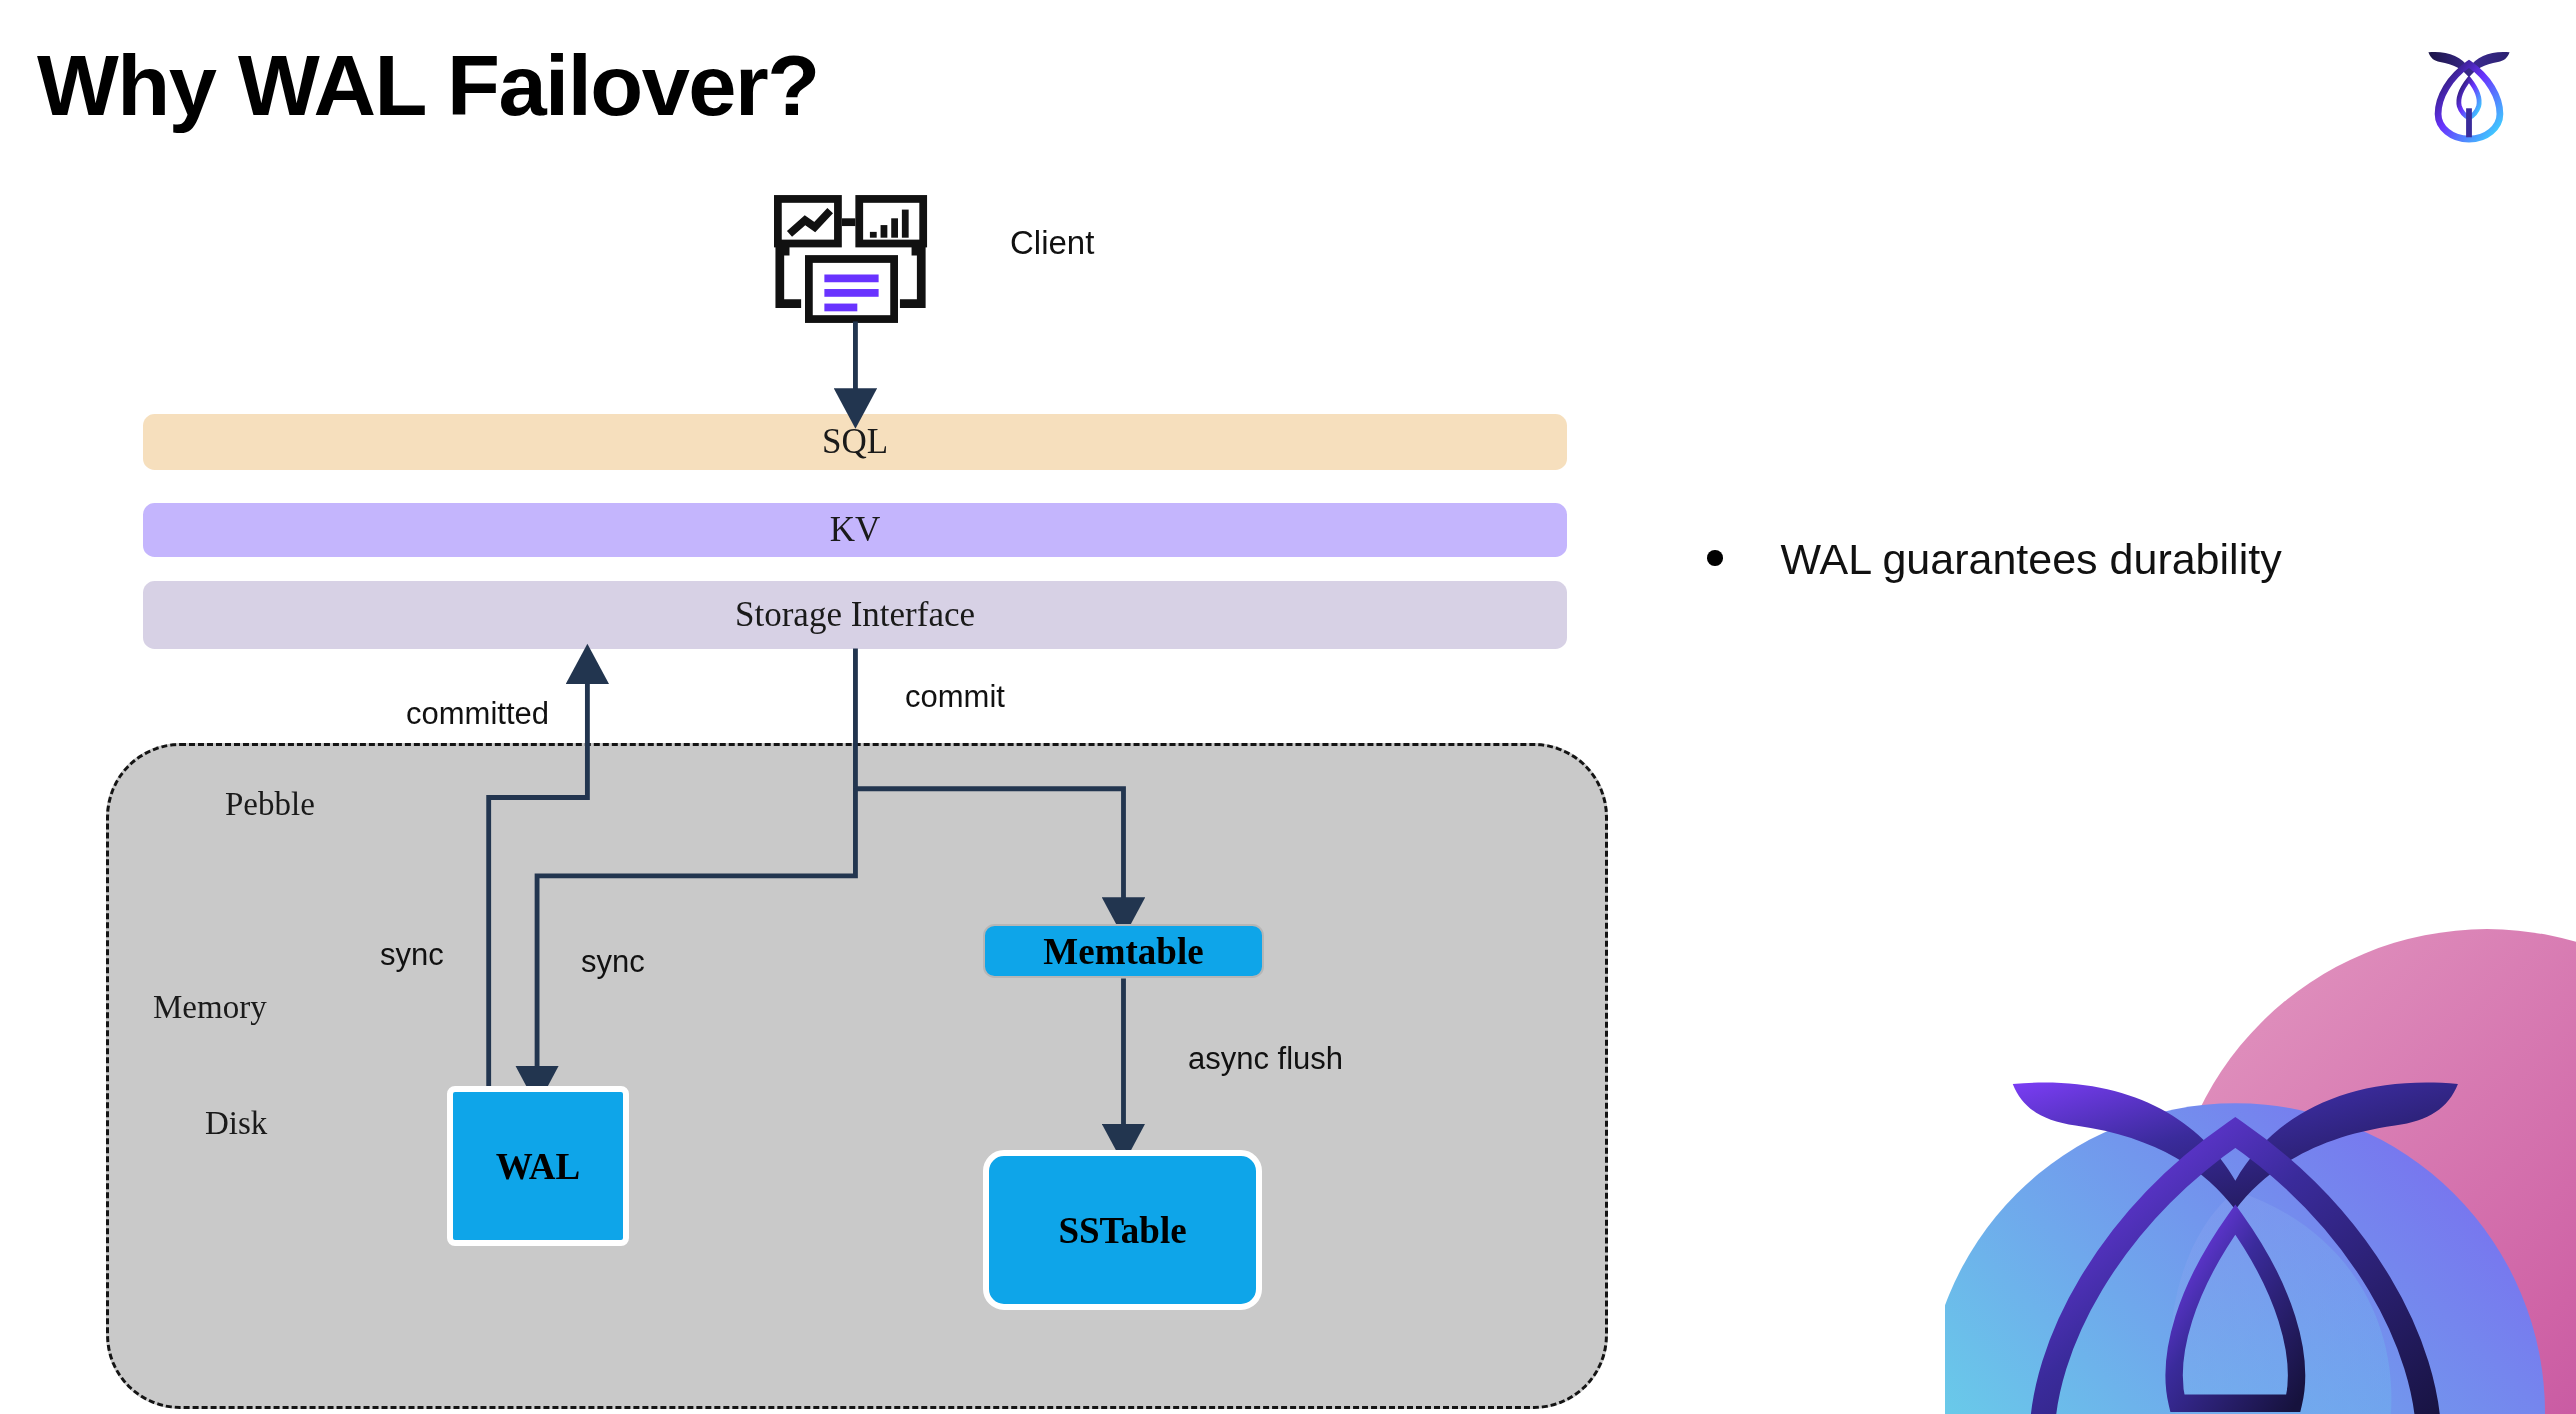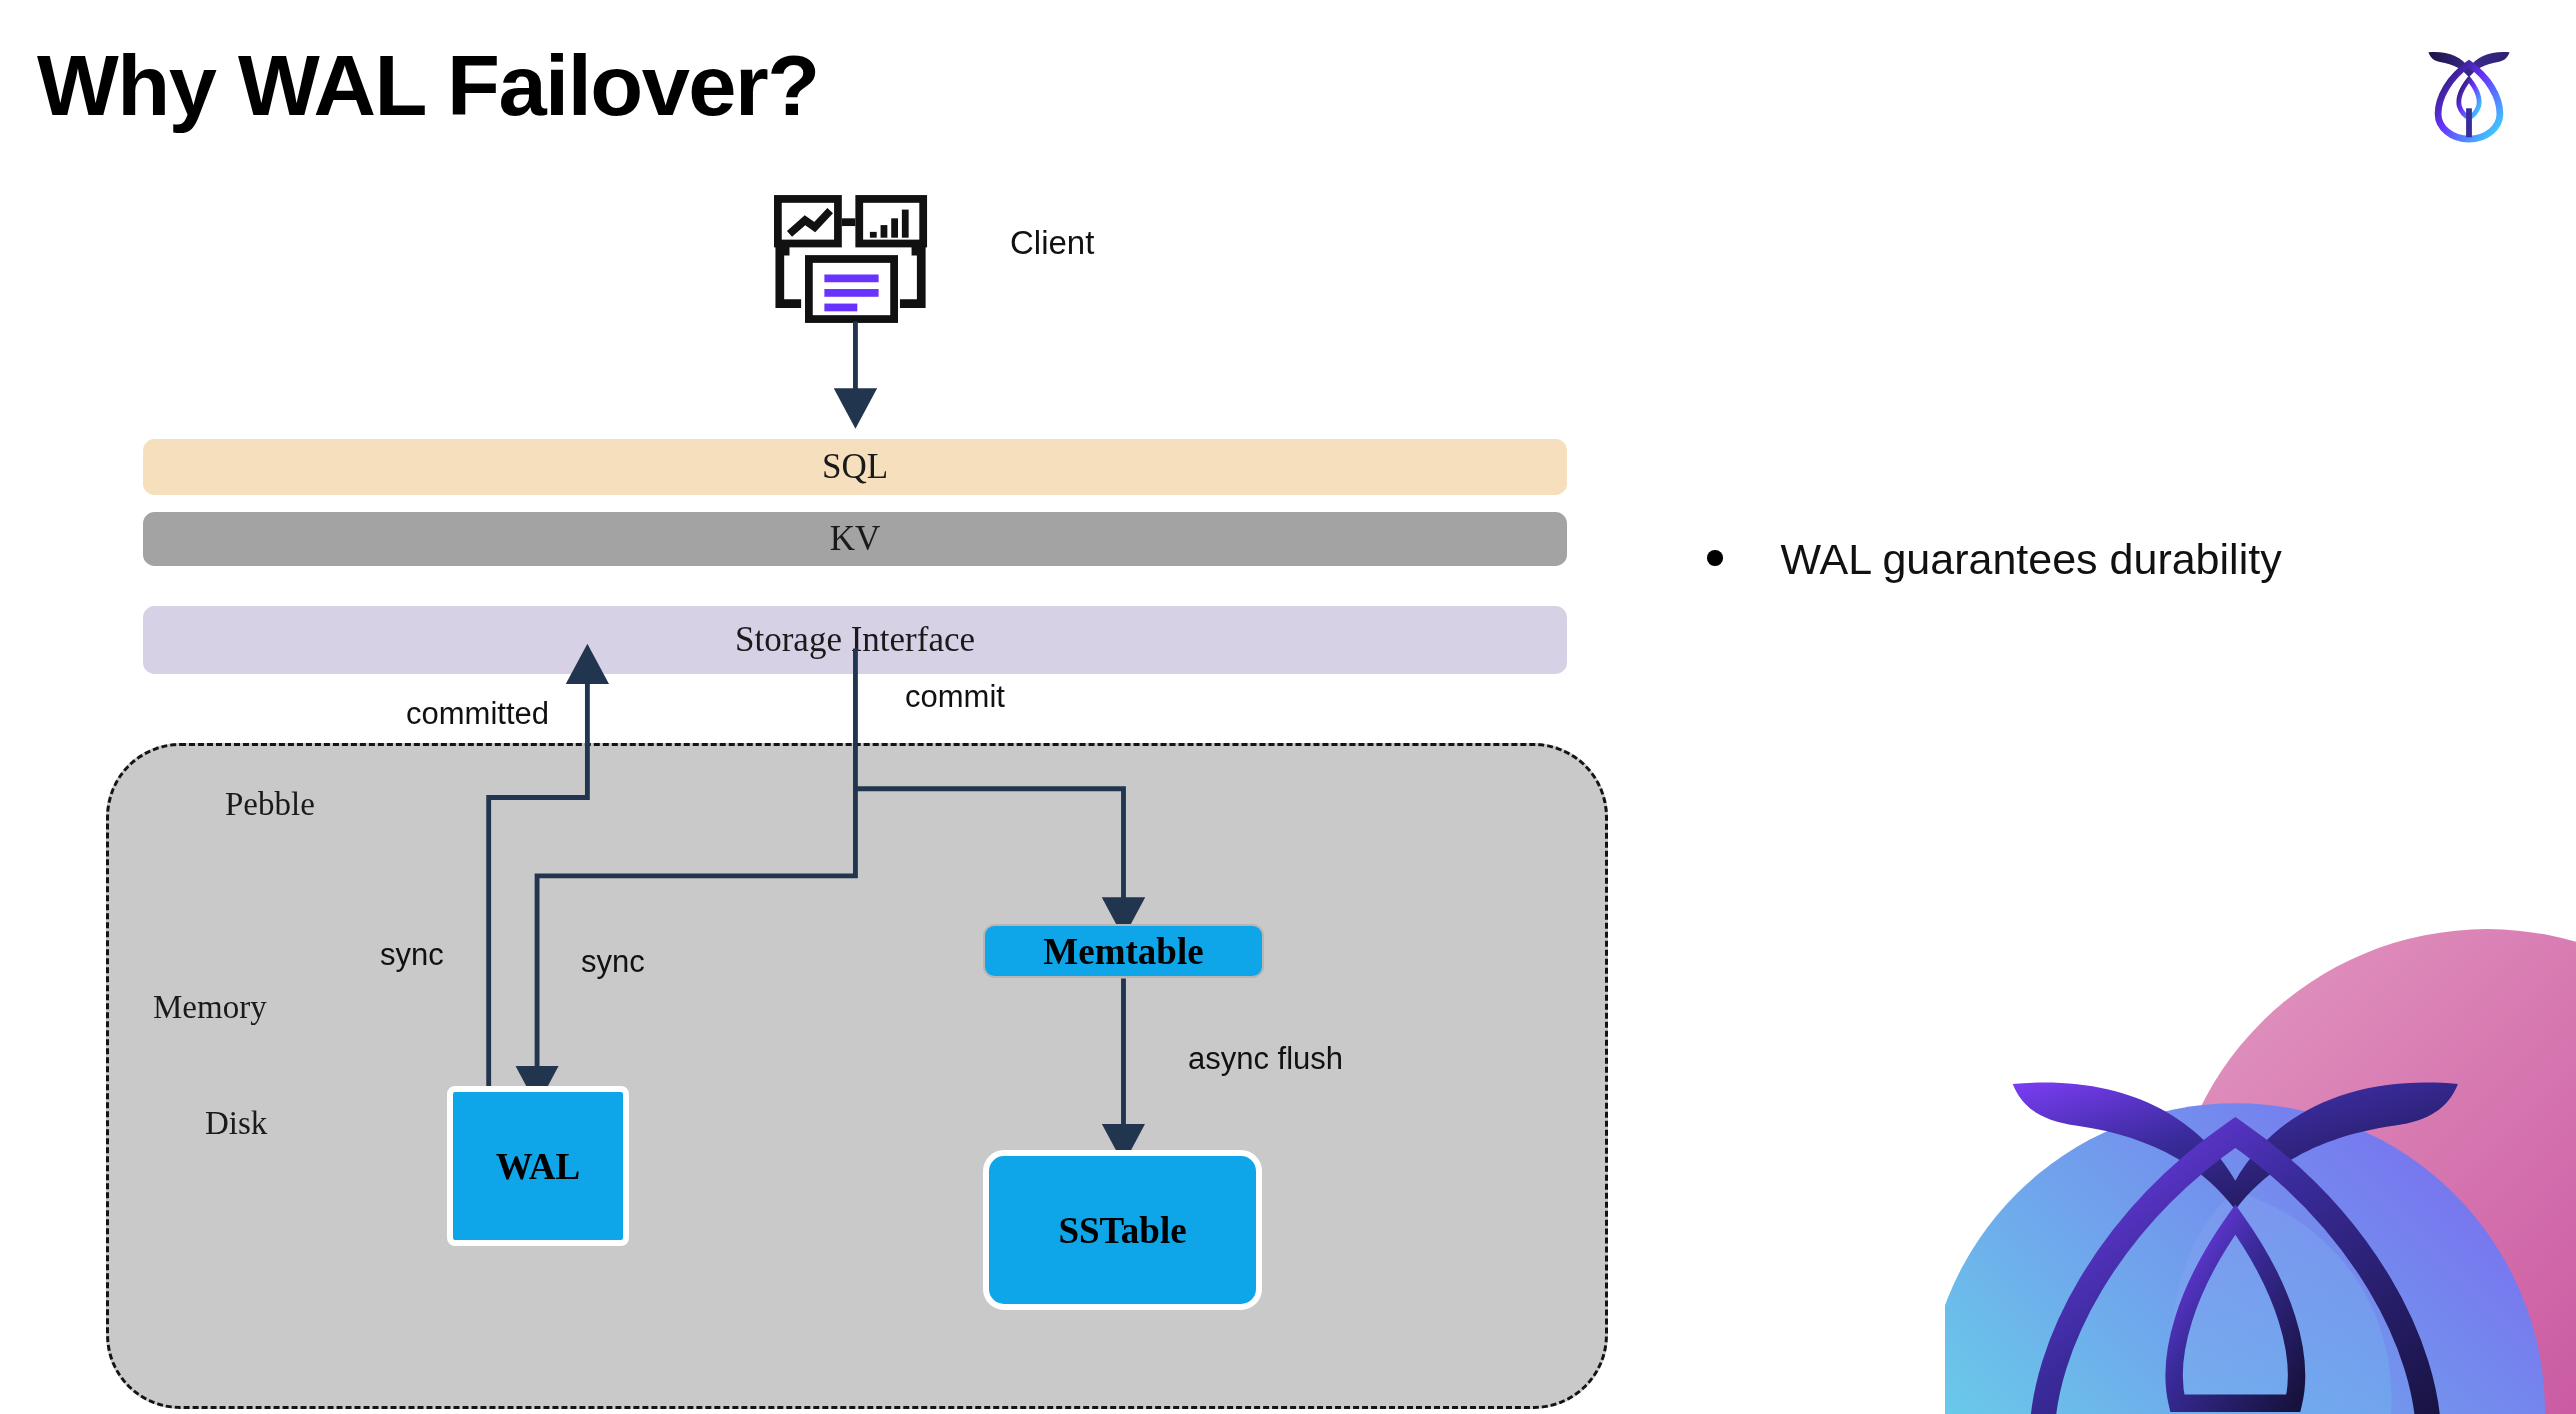--- a/index.html
+++ b/index.html
@@ -38,24 +38,24 @@
     white-space: nowrap;
   }
 
   
   .bar {
     position: absolute;
     left: 143px; width: 1424px;
     border-radius: 11.6px;
     display: flex; align-items: center; justify-content: center;
     font-family: "Liberation Serif", serif;
-    font-size: 35px; color: #1a1a1a; margin-top: 25px;
+    font-size: 35px; color: #1a1a1a;
   }
   #bar-sql { top: 414px; height: 56px; background: #f6dfbd; }
-  #bar-kv  { top: 487px; height: 54px; background: #a3a3a3; }
+  #bar-kv  { top: 503px; height: 54px; background: #c4b5fd; }
   #bar-si  { top: 581px; height: 68px; background: #d7d1e5; }
 
   
   #pebble {
     position: absolute; left: 106px; top: 743px;
     width: 1502px; height: 666px;
     background: #c9c9c9;
     border: 3.9px dashed #141414;
     border-radius: 74px;
   }

